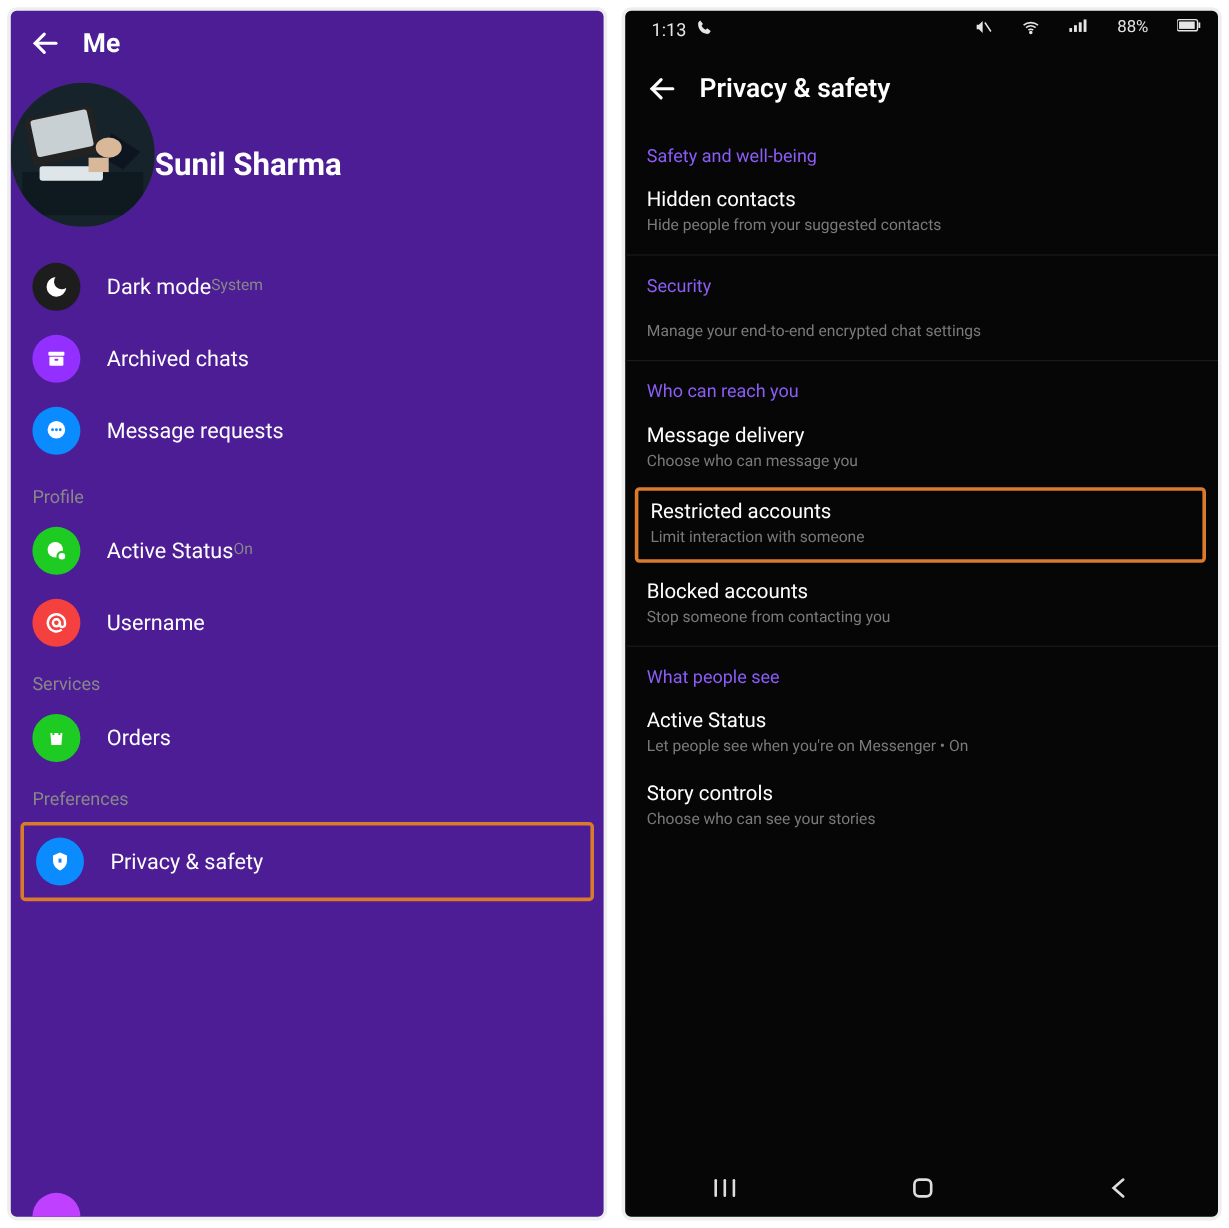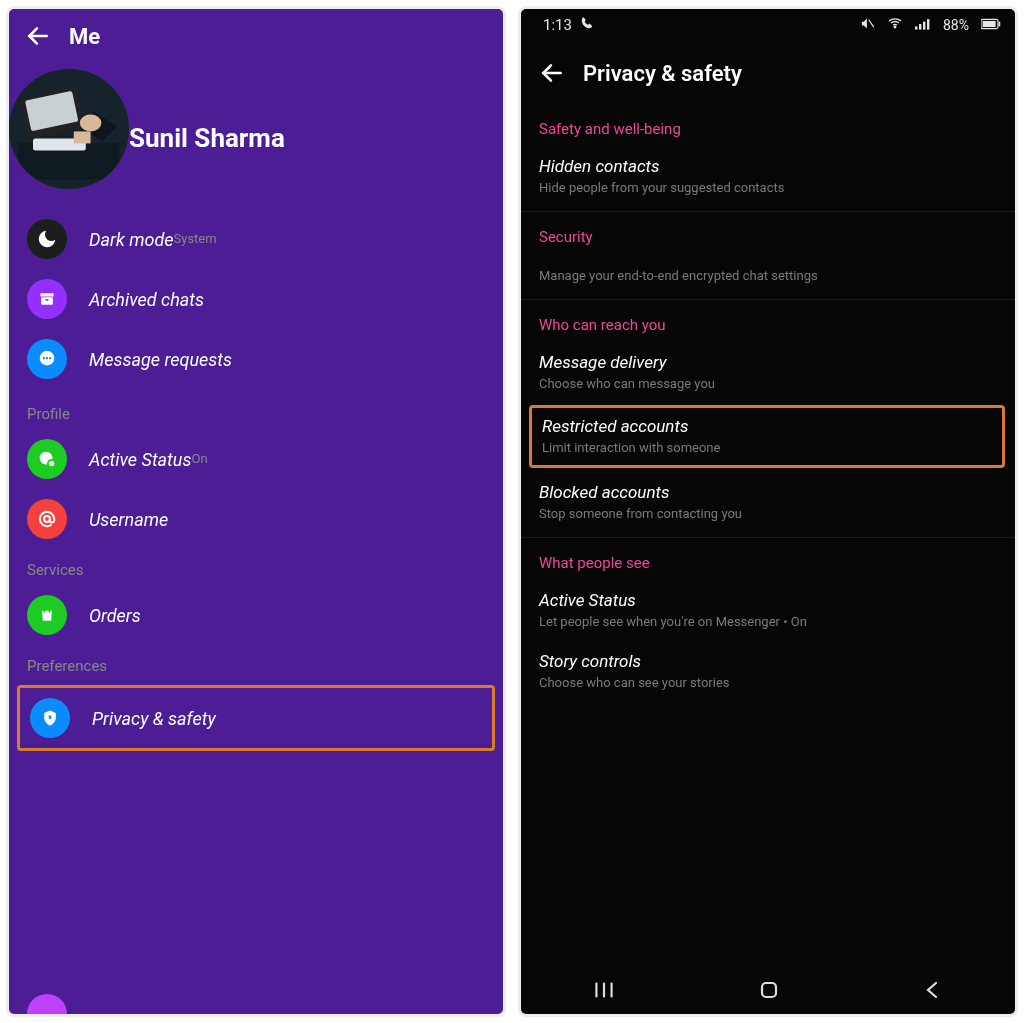--- a/index.html
+++ b/index.html
@@ -75,21 +75,21 @@
     color: #fff;
   }
   .icon-circle {
     width: 40px; height: 40px;
     border-radius: 50%;
     display: flex; align-items: center; justify-content: center;
     margin-right: 22px;
     flex-shrink: 0;
   }
   .row-text { display:flex; flex-direction:row; }
-  .row-label { font-size: 18px; color:#fff;font-style:italic; }
+  .row-label { font-size: 18px; color:#fff; }
   .row-sub { font-size: 13px; color:#888; margin-top:2px; }
   .section-header {
     color: #888;
     font-size: 15px;
     padding: 16px 18px 6px 18px;
   }
   .section-header.tighter { padding-top:12px; }
   .highlight-orange {
     border: 3px solid #d97a2d;
     border-radius: 4px;
@@ -109,28 +109,28 @@
 
   
   .status-bar {
     display:flex; justify-content:space-between;
     align-items:center;
     color:#e5e5e5;
     padding: 6px 14px 2px 22px;
     font-size: 15px;
   }
   .status-left { display:flex; align-items:center; gap:8px;text-align:center; }
-  .status-right { display:flex; align-items:center; gap:12px; font-size:14px;}
+  .status-right { display:flex; align-items:flex-start; gap:24px; font-size:14px;}
   .hdr2 {
     display:flex; align-items:center;
     padding: 24px 18px 20px 18px;
   }
   .hdr2-title { font-size:22px; font-weight:600; color:#fff; }
   .r-section-hdr {
-    color:#ec4899; font-size:15px;
+    color:#8b5cf6; font-size:15px;
     padding: 14px 18px 8px 18px;
   }
   .r-row {
     padding: 10px 18px 12px 18px;
   }
   .r-row .row-label { font-size:17px; }
   .r-row .row-sub { font-size:13px; color:#7a7a7a; margin-top:4px; }
   .divider { height:1px; background:#1a1a1a; margin: 4px 0 2px 0; }
   .r-highlight {
     border:3px solid #d97a2d;

